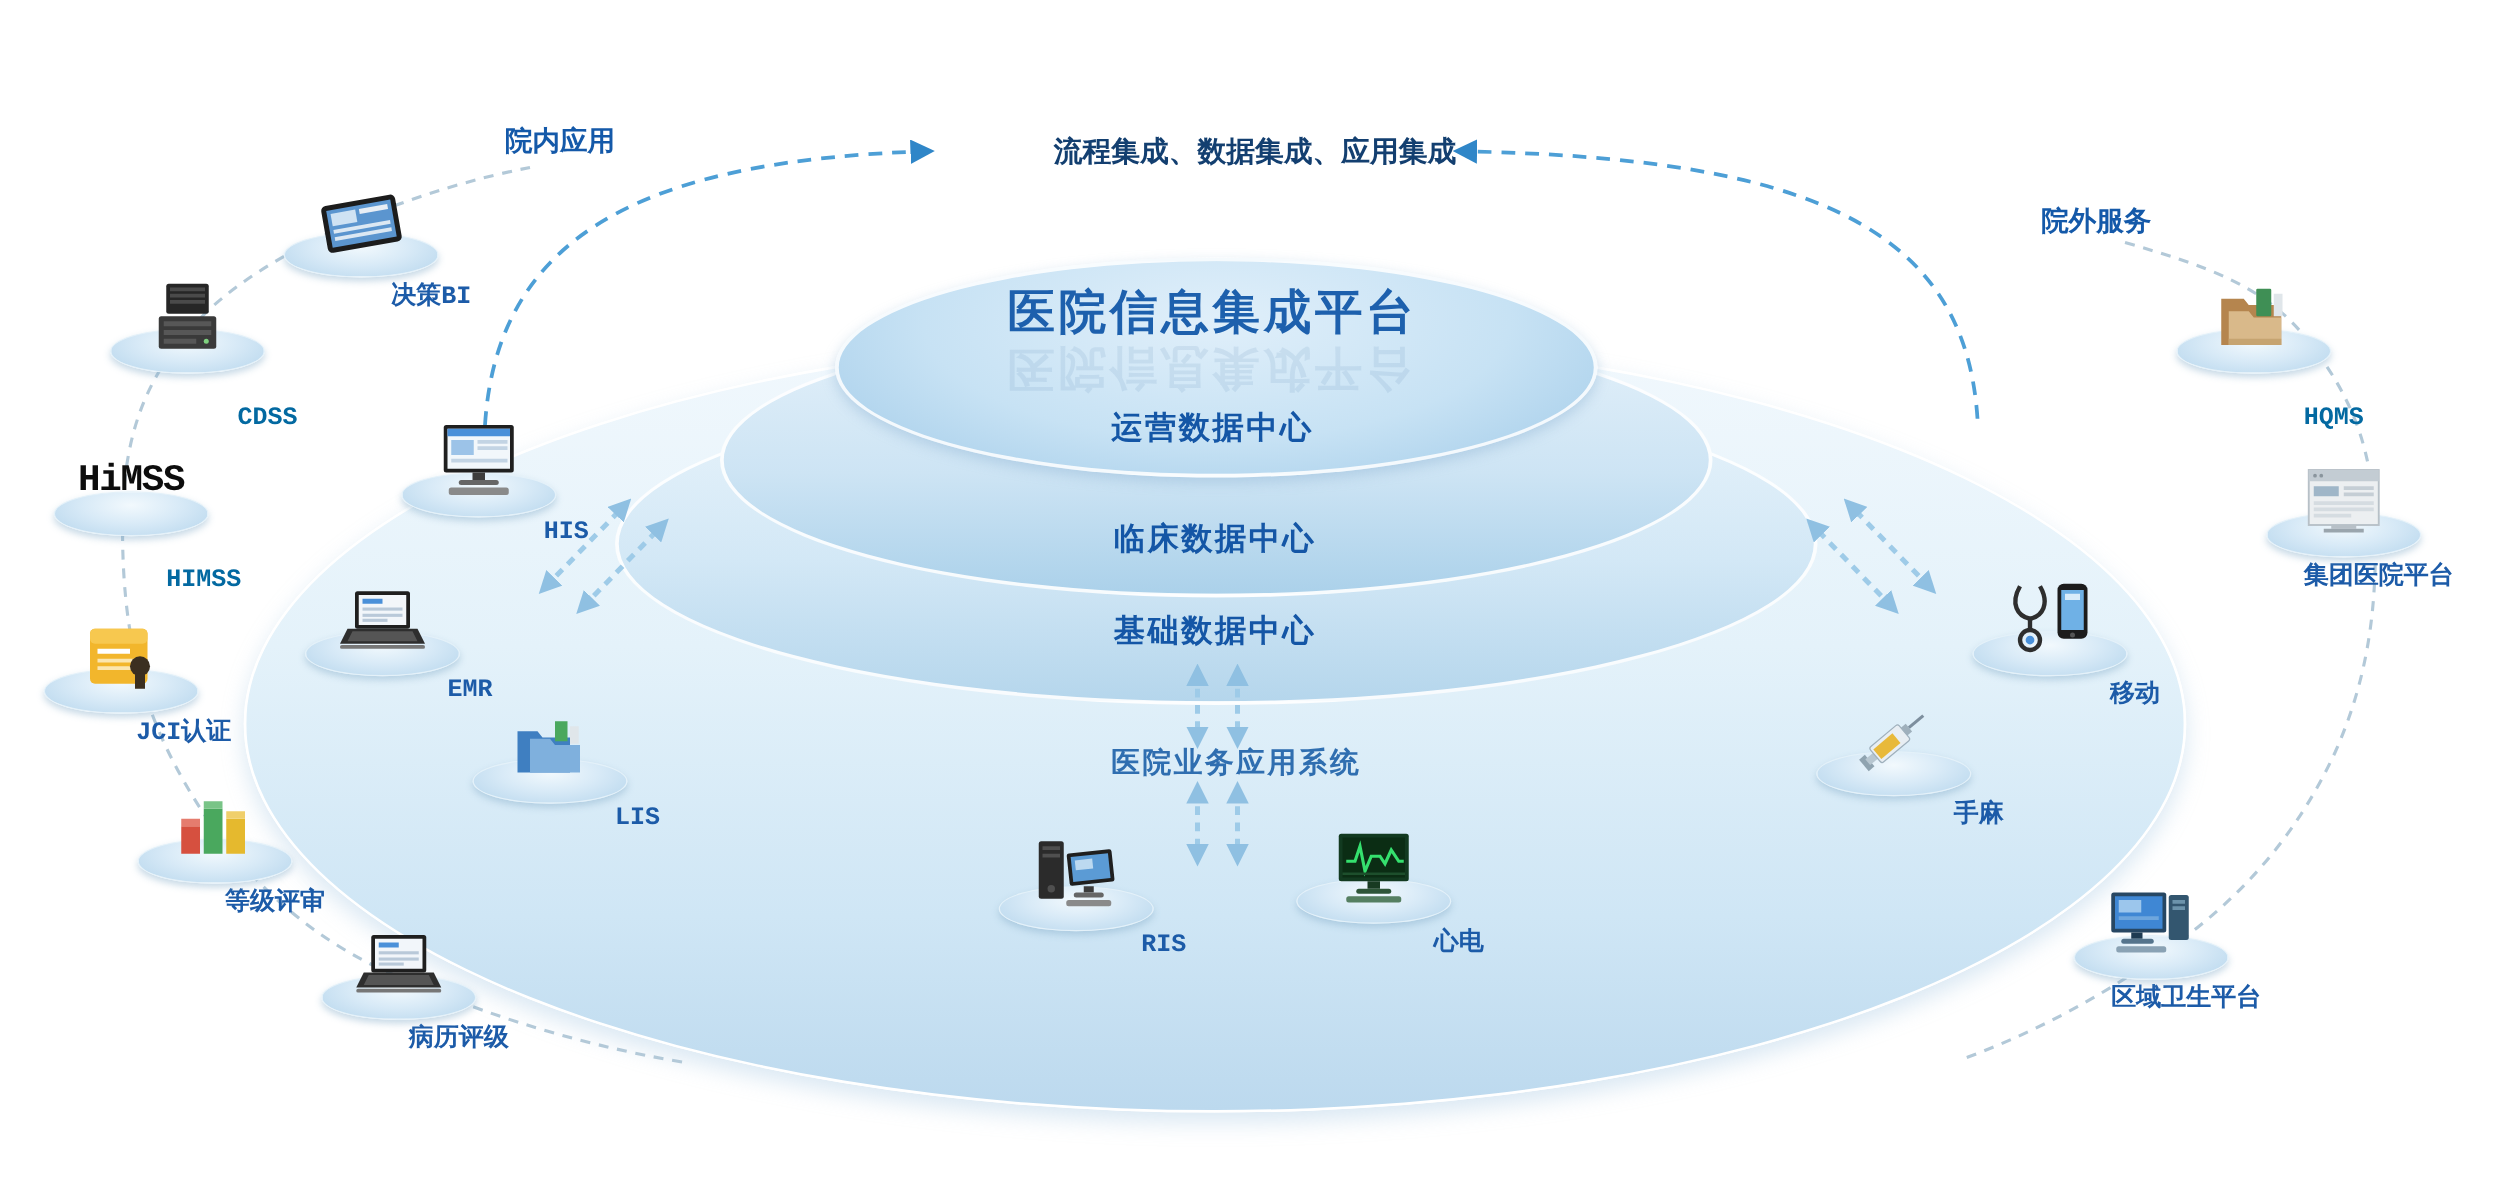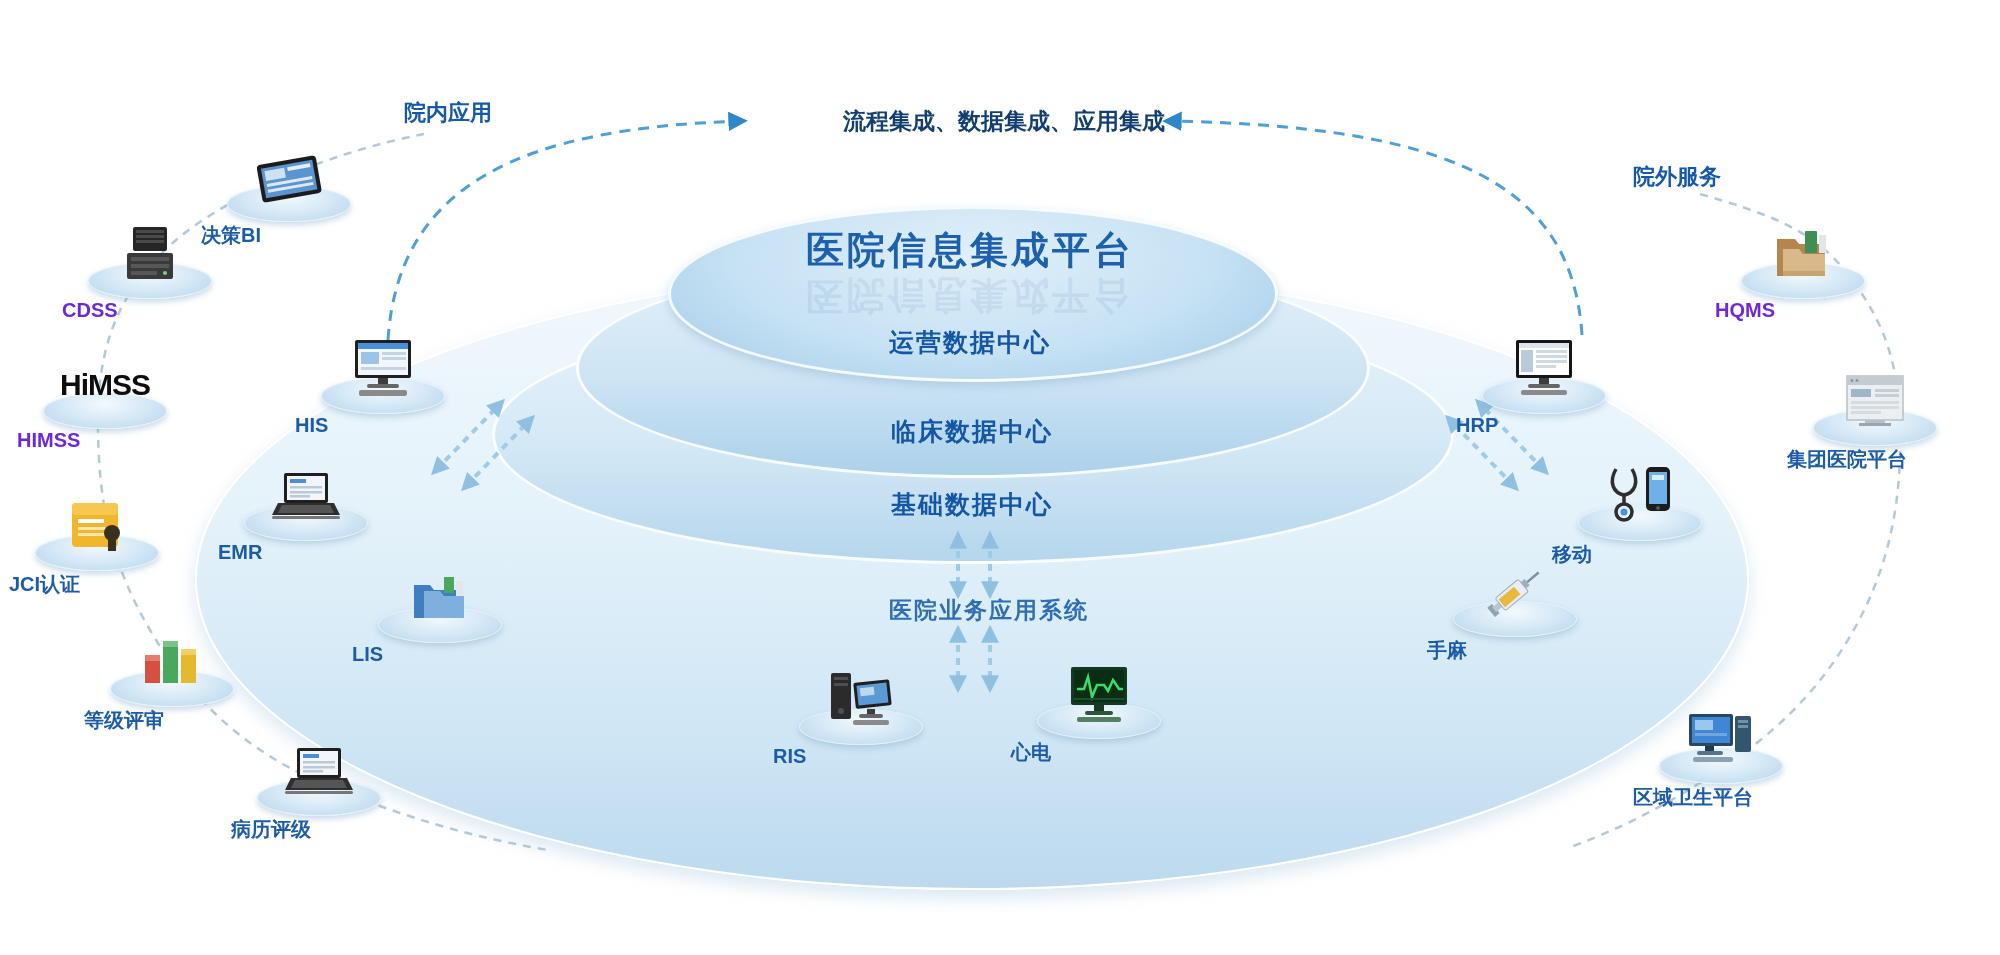--- a/index.html
+++ b/index.html
@@ -33,27 +33,27 @@
   .platform-title-reflection{font-size:38px;color:#5d89b4;letter-spacing:3px;opacity:.13;
     transform:translate(-50%,-50%) scaleY(-1);}
   .layer-label{font-size:25px;color:#1456a6;letter-spacing:2px;}
   .apps-label{font-size:23px;color:#2f6eb0;letter-spacing:2px;}
 
   .toplabel{position:absolute;transform:translateX(-50%);font-weight:bold;z-index:7;white-space:nowrap;}
   .tl-side{font-size:22px;color:#1459a9;}
   .tl-integration{font-size:23px;color:#133f70;margin-left:39px;}
 
   
-  .node{position:absolute;width:176px;transform:translateX(-50%);text-align:left;z-index:6;}
+  .node{position:absolute;width:176px;transform:translateX(-50%);text-align:right;z-index:6;font-family:Liberation Mono, monospace;}
   .icon-box{height:62px;display:flex;align-items:flex-end;justify-content:center;position:relative;z-index:2;}
   .pedestal{width:122px;height:34px;border-radius:50%;margin:-20px auto 0;position:relative;z-index:1;
     background:radial-gradient(ellipse at 50% 30%, #f2f9fd 0%, #d8eaf7 45%, #b5d5ec 100%);
     border:1px solid #e4f1f9;box-shadow:0 3px 6px rgba(130,170,200,.45);}
   .node-label{margin-top:0;font-size:20px;font-weight:600;color:#1c5ba8;white-space:nowrap;}
-  .node-label.navy{color:#6d28d9;}
+  .node-label.navy{color:#0369a1;margin-top:24px;}
   .himss-text{font-size:30px;font-weight:800;color:#0d0d0d;letter-spacing:-1px;line-height:56px;}
 </style>
 </head>
 <body>
 
 <div class="canvas">
 
   <div class="tier tier-base"></div>
   <div class="tier tier-3"></div>
   <div class="tier tier-2"></div>
@@ -308,39 +308,20 @@
           <path d="M30 4 c8 14 2 24 -8 26" fill="none" stroke="#2e2e2e" stroke-width="3.5"></path>
           <path d="M22 30 v8" stroke="#2e2e2e" stroke-width="3.5"></path>
           <circle cx="22" cy="47" r="8" fill="none" stroke="#2e2e2e" stroke-width="3.5"></circle>
           <circle cx="22" cy="47" r="3.5" fill="#4a90d9"></circle>
         </svg>
     </div>
     <div class="pedestal"></div>
     <div class="node-label">移动</div>
   </div>
 
-  <div class="node" style="left:1544px;top:336px">
-    <div class="icon-box">
-      <svg width="76" height="60" viewBox="0 0 76 60" aria-hidden="true">
-          <rect x="10" y="2" width="56" height="38" rx="2" fill="#161616"></rect>
-          <rect x="13" y="5" width="50" height="32" fill="#fdfdfd"></rect>
-          <rect x="13" y="5" width="50" height="5" fill="#dbe4ec"></rect>
-          <rect x="15" y="12" width="12" height="22" fill="#b9cada"></rect>
-          <rect x="30" y="12" width="31" height="3" fill="#cfd9e2"></rect>
-          <rect x="30" y="17" width="31" height="3" fill="#cfd9e2"></rect>
-          <rect x="30" y="22" width="31" height="3" fill="#cfd9e2"></rect>
-          <rect x="30" y="27" width="20" height="3" fill="#cfd9e2"></rect>
-          <rect x="33" y="40" width="10" height="6" fill="#3c3c3c"></rect>
-          <rect x="22" y="46" width="32" height="4" rx="2" fill="#666"></rect>
-          <rect x="15" y="52" width="46" height="5" rx="2" fill="#8a8a8a"></rect>
-        </svg>
-    </div>
-    <div class="pedestal"></div>
-    <div class="node-label">HRP</div>
-  </div>
 
   <div class="node" style="left:1803px;top:221px">
     <div class="icon-box">
       <svg width="72" height="58" viewBox="0 0 72 58" aria-hidden="true">
           <path d="M10 14 h18 l4 5 h26 v32 H10 Z" fill="#b5854e"></path>
           <rect x="38" y="6" width="12" height="22" rx="1" fill="#3f8f55"></rect>
           <rect x="52" y="10" width="7" height="18" fill="#e0e6ea"></rect>
           <path d="M16 24 h16 l4 5 h22 v22 H16 Z" fill="#d9b98a"></path>
           <rect x="16" y="46" width="42" height="5" fill="#c6a471"></rect>
         </svg>

